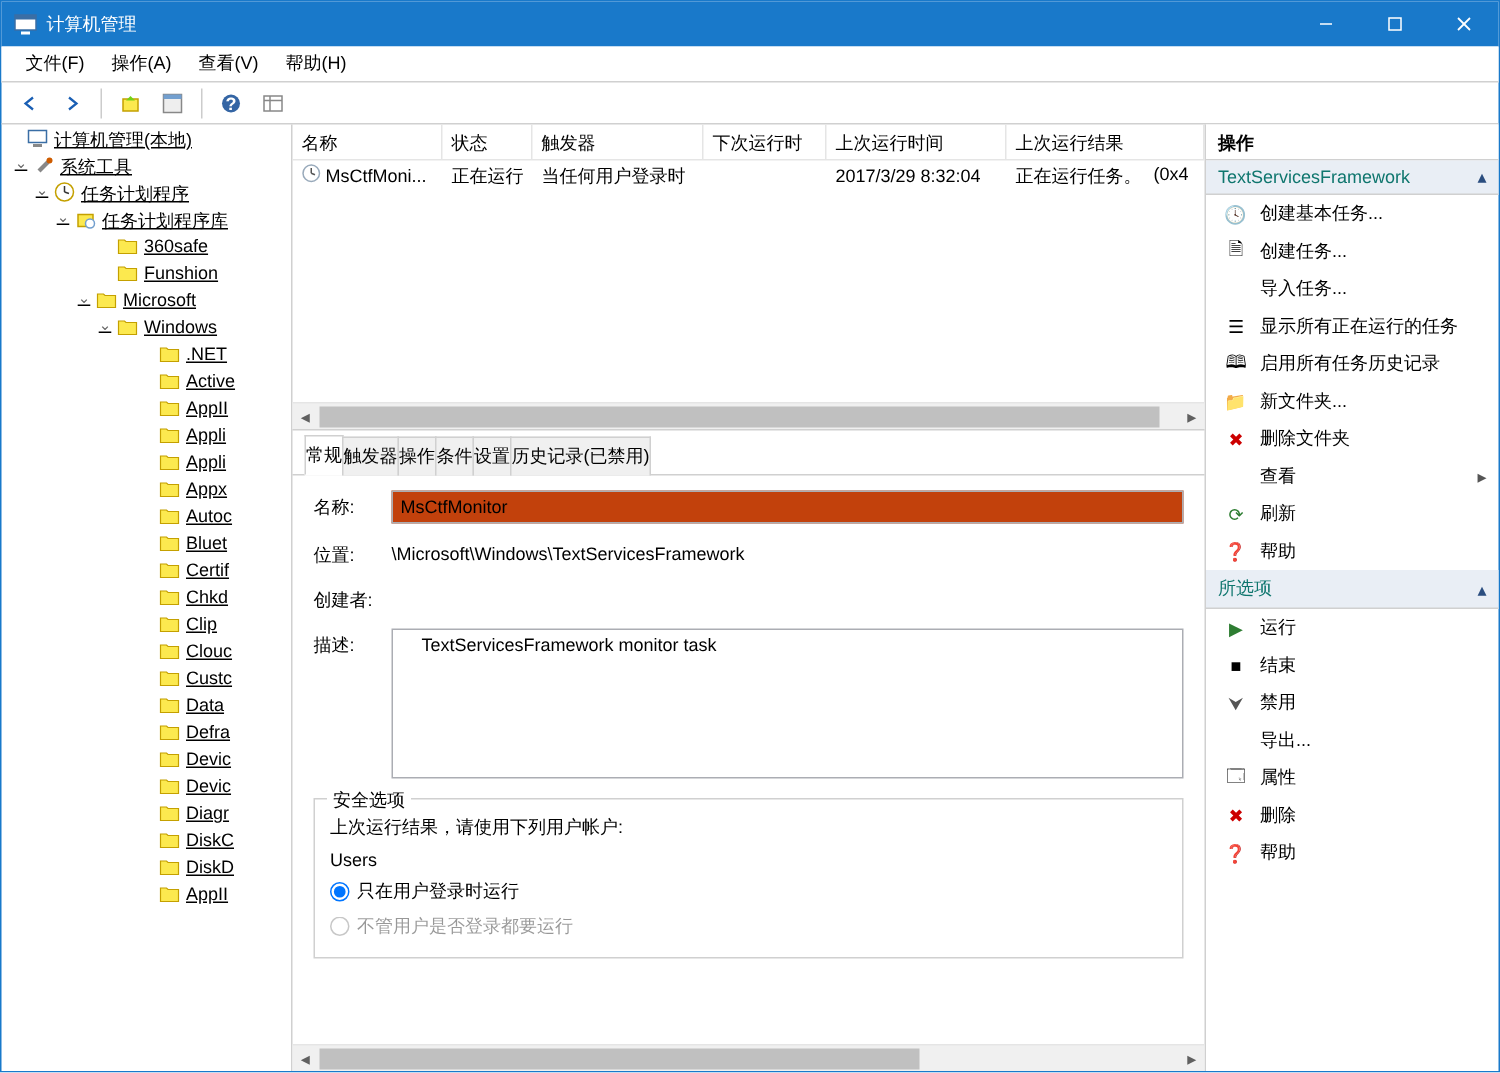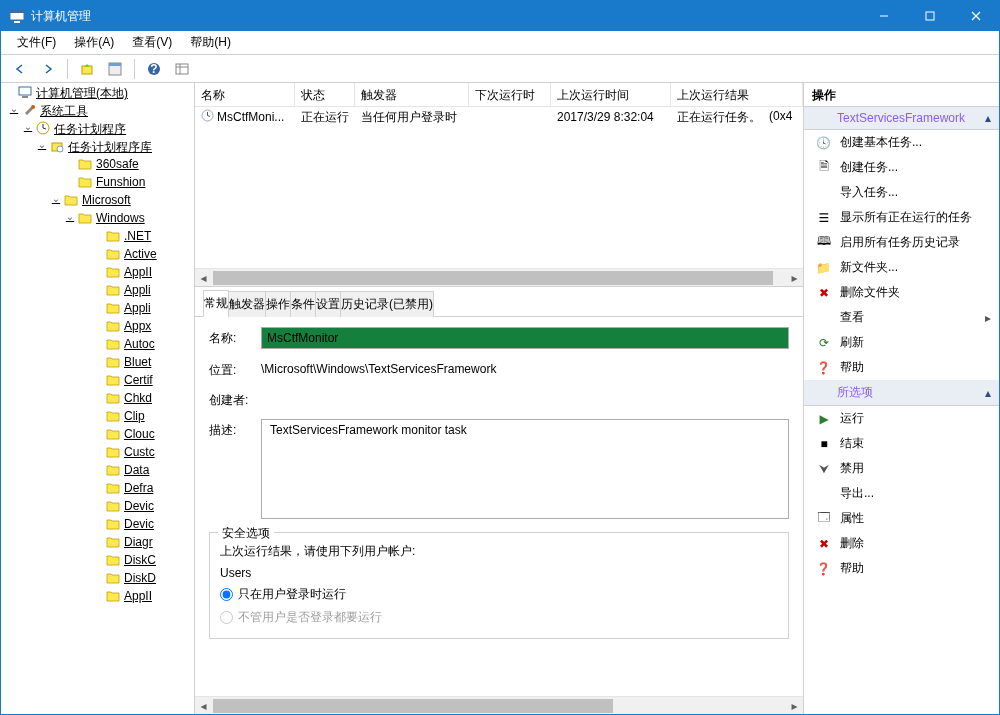--- a/index.html
+++ b/index.html
@@ -31,30 +31,30 @@
 .tasklist .hscroll .thumb { position:absolute; left:18px; top:2px; height:14px; width:560px; background:#c0c0c0; }
 .tasklist .hscroll .arr { position:absolute; top:0; width:17px; height:18px; display:flex; align-items:center; justify-content:center; color:#606060; }
 .detail { flex:1; display:flex; flex-direction:column; min-height:0; }
 .tabs { height:30px; display:flex; align-items:flex-end; padding-left:8px; padding-top:6px; border-bottom:1px solid #d0d0d0; gap:0; }
 .tabs .tab { padding:4px 0; border:1px solid #d0d0d0; border-bottom:none; margin-right:-1px; background:#f0f0f0; cursor:pointer; position:relative; top:1px; }
 .tabs .tab.active { background:#fff; border-bottom:1px solid #fff; }
 .detailbody { flex:1; overflow-y:scroll; padding:10px 14px; position:relative; }
 .fld-row { display:flex; align-items:flex-start; margin-bottom:10px; }
 .fld-row .lbl { width:52px; padding-top:3px; }
 .fld-row .val { flex:1; }
-.txtbox { width:100%; border:1px solid #abadb3; padding:3px 5px; background:#15803d; height:22px; }
-.txtarea { width:100%; border:1px solid #abadb3; padding:3px 8px; background:#fff; height:100px; resize:none; }
+.txtbox { width:100%; border:1px solid #abadb3; padding:3px 5px; background:#c2410c; height:22px; }
+.txtarea { width:100%; border:1px solid #abadb3; padding:3px 19px; background:#fff; height:100px; resize:none; }
 .static { padding:3px 0;}
 .grpbox { border:1px solid #d0d0d0; padding:10px 10px 6px; margin-top:10px; position:relative; }
 .grpbox .legend { position:absolute; top:-8px; left:8px; background:#fff; padding:0 4px; }
 .radio-row { display:flex; align-items:center; gap:5px; margin:6px 0; }
 .right { width:195px; display:flex; flex-direction:column; }
 .right .hdr { height:24px; background:#fff; border-bottom:1px solid #d0d0d0; padding:4px 8px; font-weight:bold; }
 .right .section { background:#e9eef5; padding:4px 8px; display:flex; align-items:center; justify-content:space-between; border-bottom:1px solid #d0d0d0; cursor:pointer; }
-.right .section .sn { color:#8b5cf6; overflow:hidden; text-overflow:ellipsis; white-space:nowrap;margin-left:25px; }
+.right .section .sn { color:#0f766e; overflow:hidden; text-overflow:ellipsis; white-space:nowrap; }
 .right .actlist { overflow:auto; }
 .right .act { display:flex; align-items:center; gap:8px; padding:4px 8px 4px 12px; cursor:pointer; height:25px; }
 .right .act .ico { width:16px; height:16px; display:flex; align-items:center; justify-content:center; }
 .right .act .more { margin-left:auto; color:#555; }
 .folder-svg { width:14px; height:12px; }
 .bottom-scroll { height:18px; background:#f0f0f0; border-top:1px solid #e5e5e5; position:relative; }
 .bottom-scroll .thumb { position:absolute; left:18px; top:2px; height:14px; width:400px; background:#c0c0c0; }
 .bottom-scroll .arr { position:absolute; top:0; width:17px; height:18px; display:flex; align-items:center; justify-content:center; color:#606060; }
 </style>
 </head>

